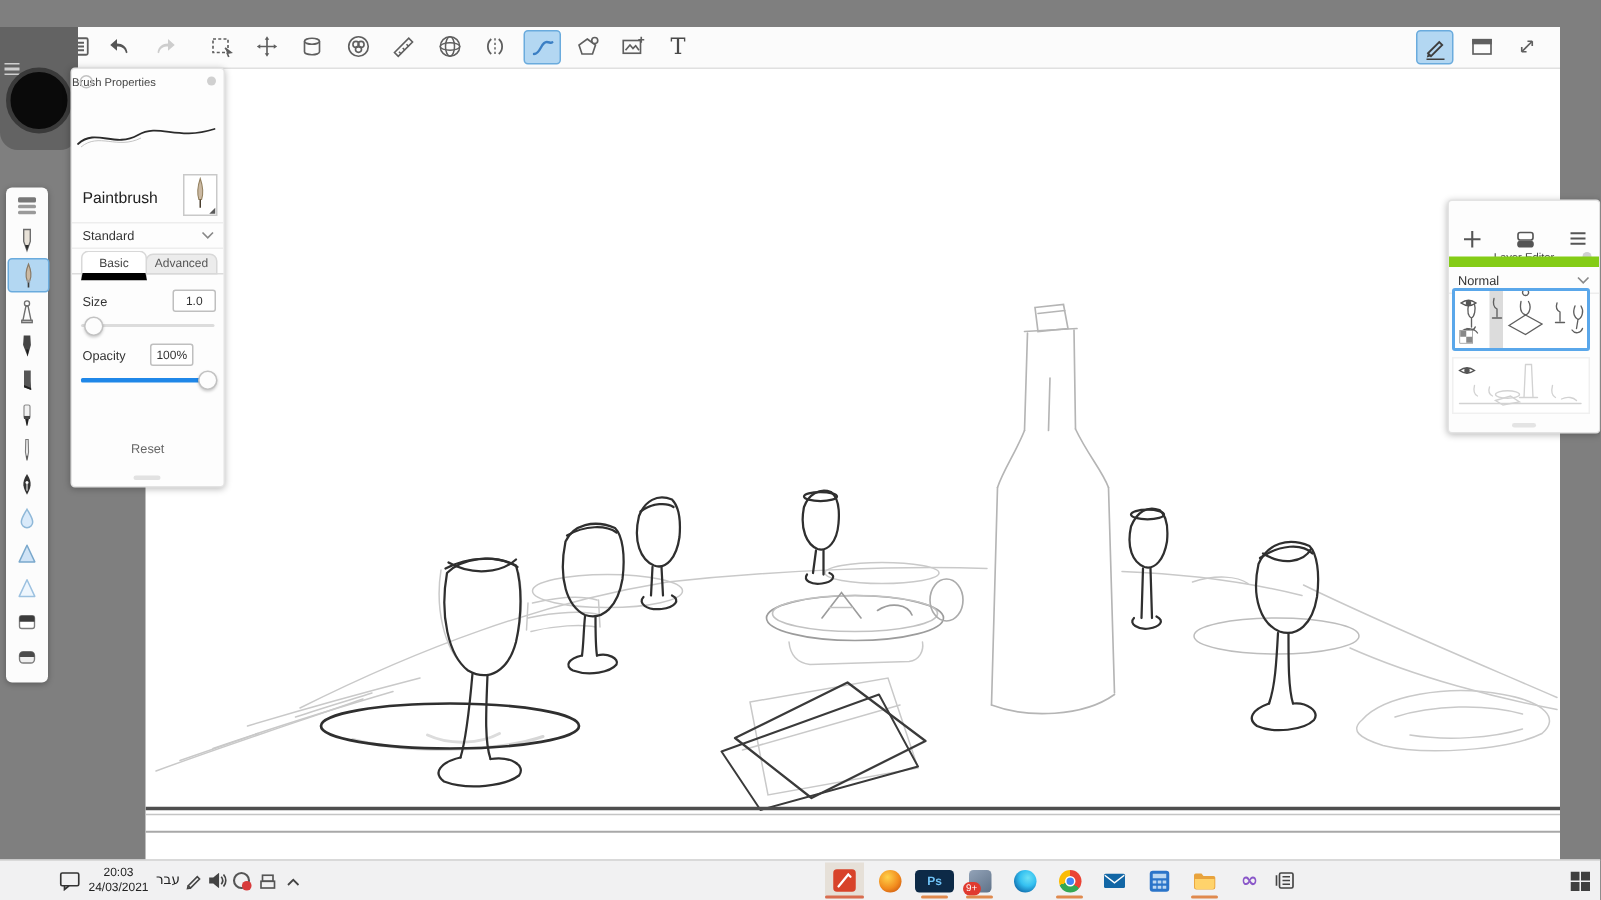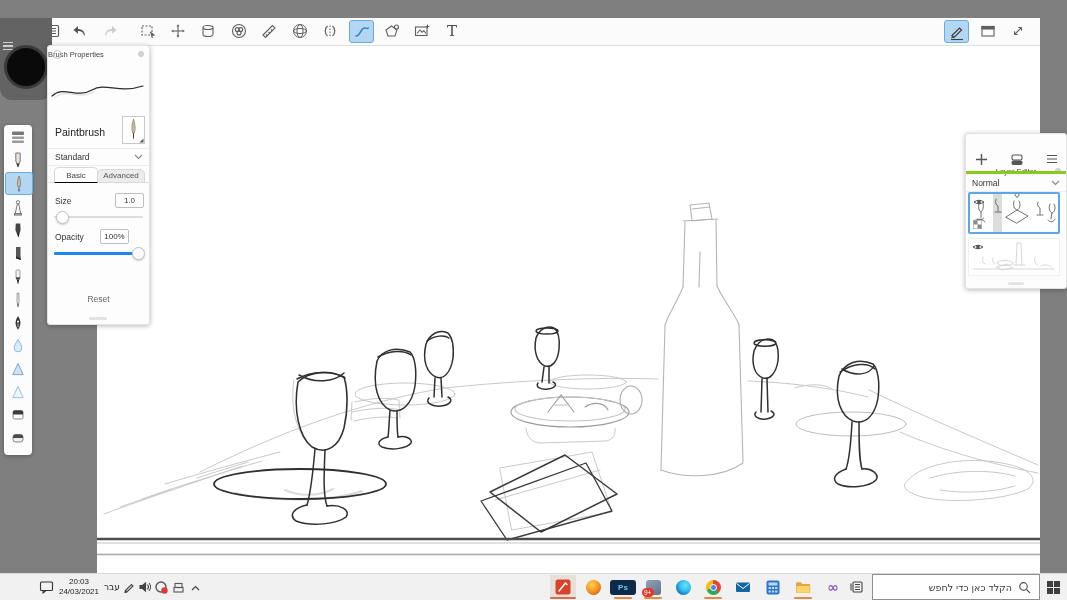--- a/index.html
+++ b/index.html
@@ -341,21 +341,21 @@
         <path d="M16.5,25.5 L20.5,25.5 L20.5,21.5 Z" fill="#5a5a5a"></path>
       </svg>
     </div>
     <div class="abs" style="left:0;top:102px;width:100%;height:16px;border-top:1px solid #ededed;border-bottom:1px solid #ededed;">
       <span style="position:absolute;left:7px;top:3px;font-size:8.5px;color:#333;">Standard</span>
       <svg class="abs" style="right:6px;top:5px;" width="9" height="6">
           <path d="M1,1 L4.5,4.5 L8,1" fill="none" stroke="#888" stroke-width="1.1"></path>
         </svg>
     </div>
     <div class="abs" style="left:0;top:120px;width:100%;height:16px;border-bottom:1px solid #dcdcdc;">
-      <div class="tab" style="left:6px;top:1px;width:42px;background:#fff;border-bottom:1px solid #000000;z-index:2;">
+      <div class="tab" style="left:6px;top:1px;width:42px;background:#fff;border-bottom:5px solid #000000;z-index:2;">
         <span>Basic</span>
       </div>
       <div class="tab" style="left:49px;top:2.5px;width:46px;height:12.5px;background:#ececec;color:#555;">
         <span>Advanced</span>
       </div>
     </div>
     <span class="abs" style="left:7px;top:150px;font-size:8.5px;color:#333;">Size</span>
     <div class="vbox" style="right:5px;top:147px;">
         <span>1.0</span>
       </div>
@@ -389,21 +389,21 @@
           <rect x="2" y="2" width="10" height="5" rx="1.5"></rect>
             <rect x="2" y="8" width="10" height="3.5" rx="1.5" fill="#555"></rect>
         </svg>
       </div>
       <div class="abs ico-btn" style="right:5px;top:0;width:18px;height:20px;">
         <svg width="12" height="10">
             <path d="M1,1.5 H11 M1,5 H11 M1,8.5 H11" stroke="#555" stroke-width="1.2"></path>
           </svg>
       </div>
     </div>
-    <div class="abs" style="left:0;top:37px;width:100%;height:17px;border-top:3px solid #84cc16;border-bottom:1px solid #ededed;">
+    <div class="abs" style="left:0;top:37px;width:100%;height:17px;border-top:7px solid #84cc16;border-bottom:1px solid #ededed;">
       <span style="position:absolute;left:6px;top:3.5px;font-size:8.5px;color:#333;">Normal</span>
       <svg class="abs" style="right:6px;top:6px;" width="9" height="6">
           <path d="M1,1 L4.5,4.5 L8,1" fill="none" stroke="#888" stroke-width="1.1"></path>
         </svg>
     </div>
     <div class="abs" style="left:2px;top:58px;width:92px;height:42px;background:#fff;border:2px solid #5aa7ea;border-radius:2px;box-sizing:border-box;">
       <svg class="abs" style="left:0;top:0;" width="88" height="38" fill="none">
         <rect x="23" y="0" width="9" height="38" fill="#dcdcdc"></rect>
         <g stroke="#5f5f5f" stroke-width="0.9" stroke-linecap="round">
           <path d="M9,9 C8,14 9,17 11,18 C13,17 14,12 13,9 M11,18 L11,24 M8,25 C10,27 13,26 13.5,24"></path>
@@ -546,27 +546,20 @@
       <span style="color:#8a57c9;font-size:14px;font-weight:bold;font-family:'DejaVu Sans',sans-serif;line-height:14px;">∞</span>
     </div>
     <div class="appbtn" style="left:846px;width:22px;">
       <svg width="14" height="14" fill="none" stroke="#444" stroke-width="1.1">
         <rect x="3" y="2" width="9" height="10" rx="1"></rect>
           <path d="M5,4.5 h5 M5,7 h5 M5,9.5 h5"></path>
           <path d="M1,3.5 L1,10.5"></path>
       </svg>
     </div>
 
-    <div class="abs" style="left:872px;top:0;width:168px;height:26px;background:#fff;border:1px solid #8f8f8f;box-sizing:border-box;">
-      <span style="position:absolute;right:27px;top:7px;font-size:9.5px;color:#3b3b3b;direction:rtl;font-family:'DejaVu Sans',sans-serif;">הקלד כאן כדי לחפש</span>
-      <svg class="abs" style="right:8px;top:6px;" width="13" height="13" fill="none" stroke="#555" stroke-width="1.2">
-        <circle cx="5.5" cy="5.5" r="3.8"></circle>
-          <path d="M8.4,8.4 L12,12"></path>
-      </svg>
-    </div>
 
     <div class="abs ico-btn" style="left:1040px;top:0;width:27px;height:26px;">
       <svg width="13" height="13">
         <rect x="0" y="0" width="6" height="6" fill="#3f3f3f"></rect>
           <rect x="7" y="0" width="6" height="6" fill="#3f3f3f"></rect>
         <rect x="0" y="7" width="6" height="6" fill="#3f3f3f"></rect>
           <rect x="7" y="7" width="6" height="6" fill="#3f3f3f"></rect>
       </svg>
     </div>
   </div>

